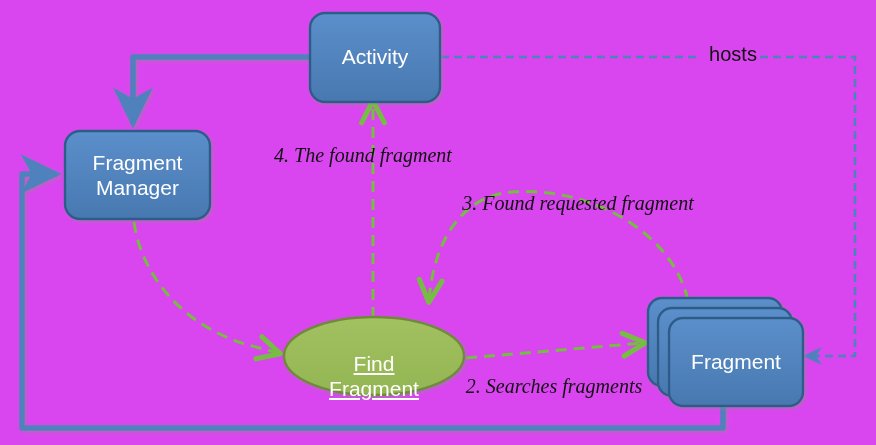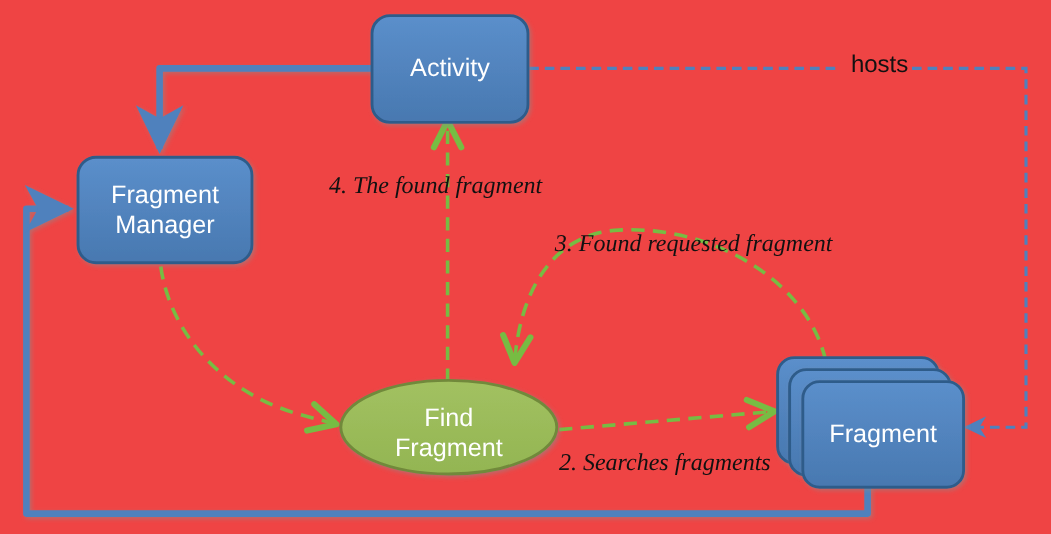--- a/index.html
+++ b/index.html
@@ -4,21 +4,21 @@
 <style>
   html, body {
     margin: 0;
     padding: 0;
     background: #ffffff;
   }
   #canvas {
     position: relative;
     width: 876px;
     height: 445px;
-    background: #ef4444;
+    background: #d946ef;
     overflow: hidden;
     font-family: "Liberation Sans", sans-serif;
   }
   #diagram-svg {
     position: absolute;
     left: 0;
     top: 0;
     width: 876px;
     height: 445px;
   }
@@ -122,21 +122,21 @@
     <g>
       <ellipse cx="374" cy="356" rx="90" ry="39" fill="url(#greenGrad)" stroke="#71893B" stroke-width="2.4" filter="url(#softshadow)"></ellipse>
     </g>
   </svg>
 
   <div class="node-label" style="left:310px; top:44px; width:130px;">Activity</div>
 
   <div class="node-label" style="left:65px; top:150px; width:145px;">Fragment
 Manager</div>
 
-  <div class="node-label" style="left:284px; top:336px; width:180px;">Find
+  <div class="node-label" style="left:284px; top:351px; width:180px;text-decoration:underline;">Find
 Fragment</div>
 
   <div class="node-label" style="left:669px; top:349px; width:134px;">Fragment</div>
 
   <div class="edge-label plain" style="left:703px; top:44px; width:60px;">hosts</div>
 
 
   <div class="edge-label" style="left:464px; top:376px; width:180px;">2. Searches fragments</div>
 
   <div class="edge-label" style="left:460px; top:193px; width:236px;">3. Found requested fragment</div>

